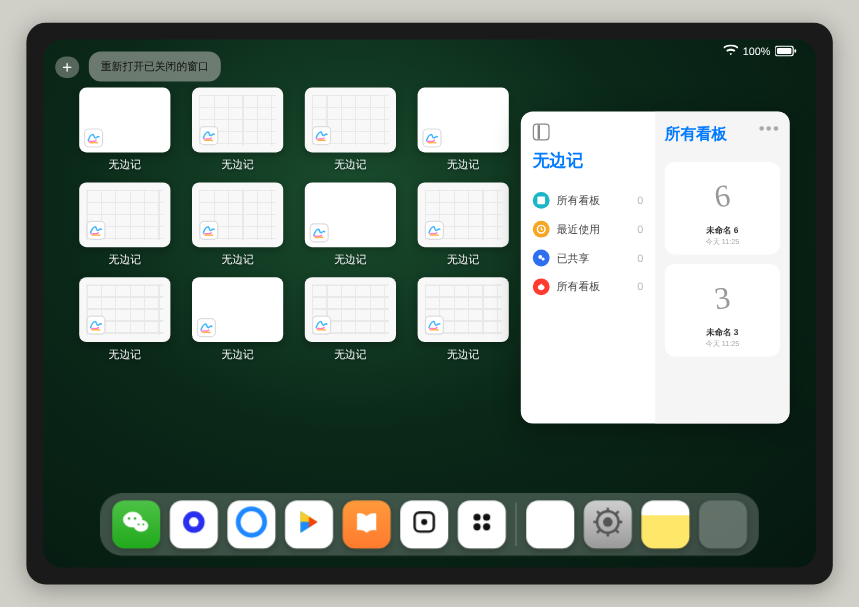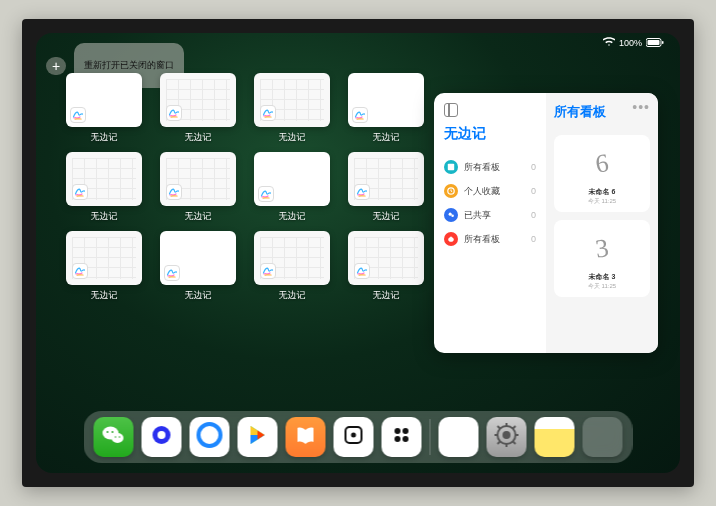--- a/index.html
+++ b/index.html
@@ -5,21 +5,21 @@
   * { margin: 0; padding: 0; box-sizing: border-box; }
   body {
     width: 716px; height: 506px;
     background: #d0d0c8;
     display: flex; align-items: center; justify-content: center;
     font-family: -apple-system, "Helvetica Neue", sans-serif;
   }
   .ipad {
     width: 672px; height: 468px;
     background: #1a1a1a;
-    border-radius: 4px;
+    border-radius: 16px;
     padding: 14px;
     box-shadow: 0 4px 20px rgba(0,0,0,0.3);
     position: relative;
   }
   .screen {
     width: 100%; height: 100%;
     border-radius: 16px;
     background: radial-gradient(ellipse at 40% 30%, #1a4d2e 0%, #0a2818 45%, #051810 100%);
     position: relative;
     overflow: hidden;
@@ -37,21 +37,21 @@
     width: 20px; height: 18px;
     background: rgba(120,130,120,0.7);
     border-radius: 9px;
     color: #fff; font-size: 14px;
     display: flex; align-items: center; justify-content: center;
     cursor: pointer;
   }
   .reopen-pill {
     background: rgba(140,150,140,0.75);
     border-radius: 10px;
-    padding: 16px 10px;
+    padding: 6px 10px;
     font-size: 9px; color: #111;
     cursor: pointer;
   }
   .grid-area {
     position: absolute;
     left: 28px; top: 40px;
     width: 360px;
     display: grid;
     grid-template-columns: repeat(4, 80px);
     gap: 8px 14px;
@@ -386,21 +386,21 @@
     <span class="filter-count">0</span>
             </div>
             <div class="filter">
     <div class="filter-left">
       <div class="filter-icon" style="background:#f6a623">
                   <svg viewBox="0 0 10 10">
                     <circle cx="5" cy="5" r="4" fill="none" stroke="#fff" stroke-width="1.5"></circle>
                     <path d="M5 3v2l1.5 1" stroke="#fff" stroke-width="1.2" fill="none"></path>
                   </svg>
                 </div>
-      <span>个人收藏</span>
+      <span>最近使用</span>
     </div>
     <span class="filter-count">0</span>
             </div>
             <div class="filter">
     <div class="filter-left">
       <div class="filter-icon" style="background:#2e6ff0">
                   <svg viewBox="0 0 10 10">
                     <circle cx="4" cy="4" r="2" fill="#fff"></circle>
                     <circle cx="7" cy="6" r="1.6" fill="#fff"></circle>
                   </svg>

